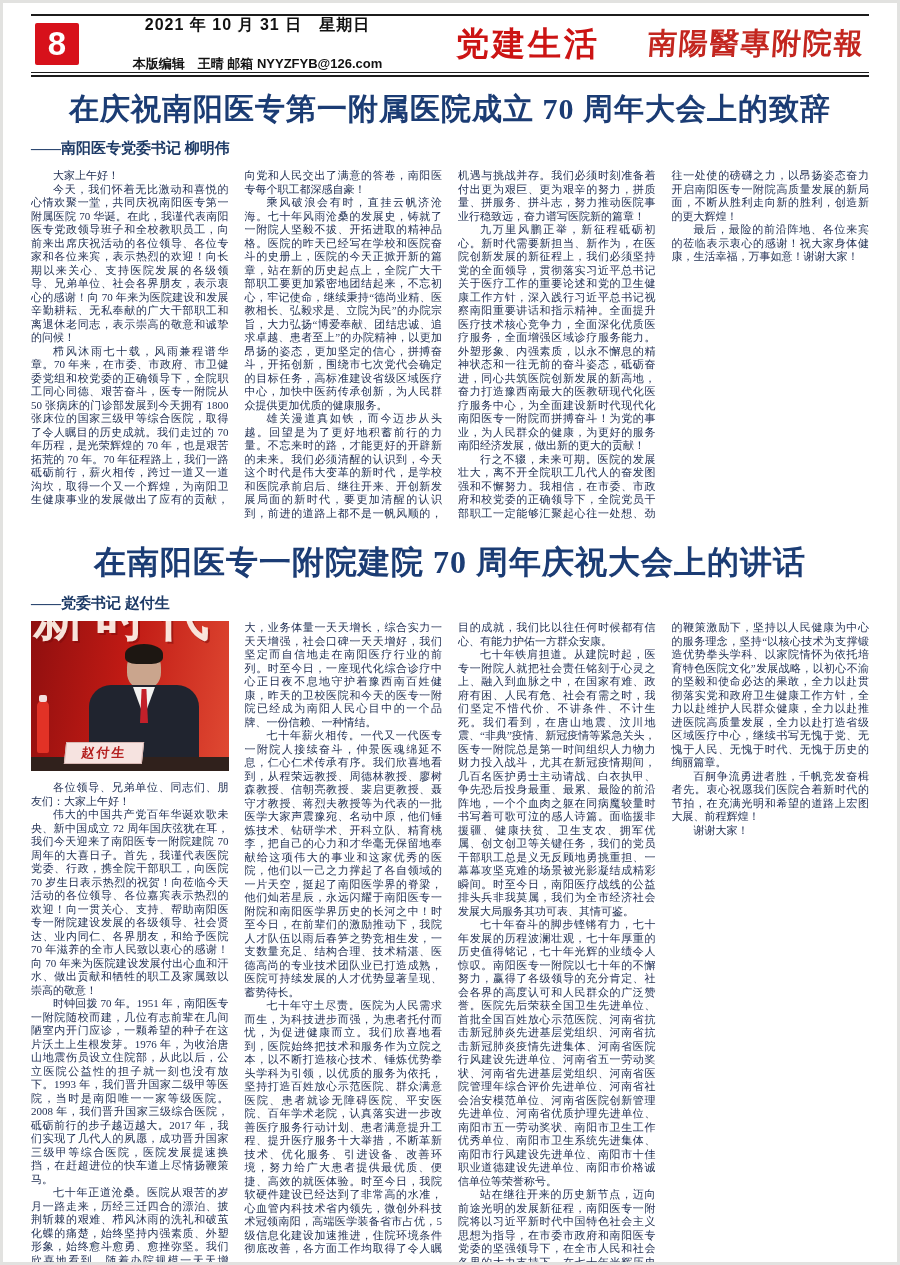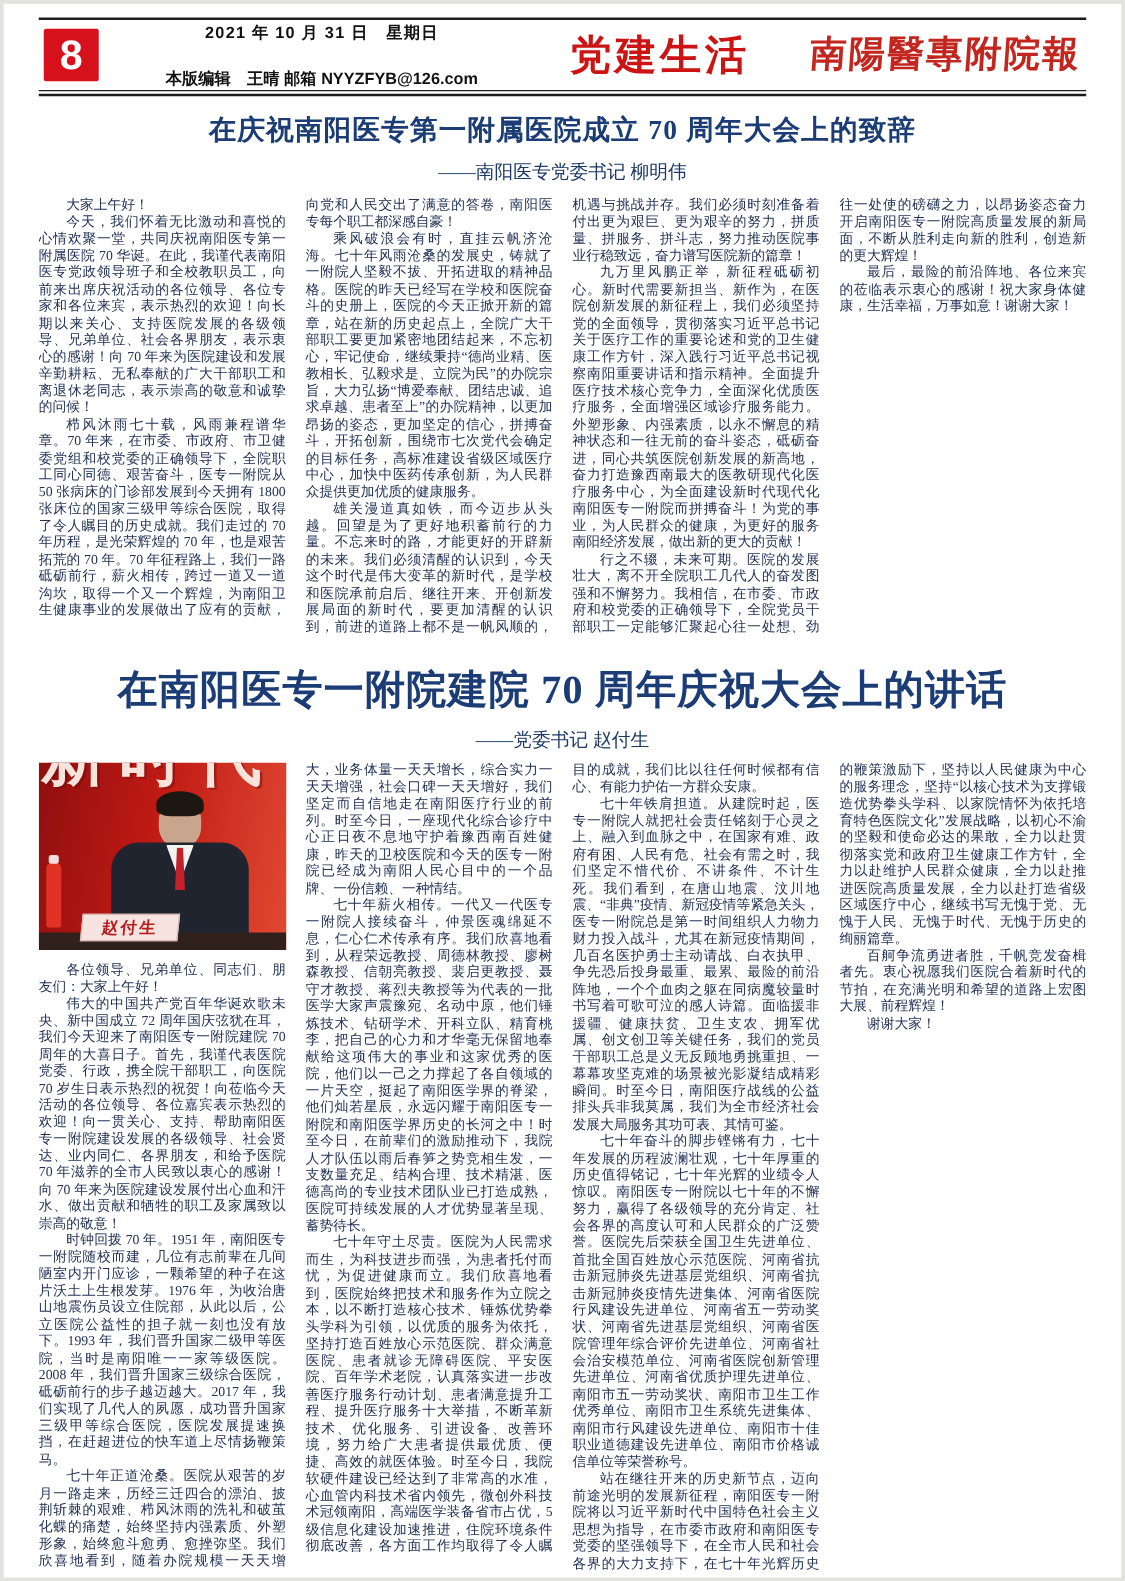--- a/index.html
+++ b/index.html
@@ -30,21 +30,21 @@
     display: flex; align-items: center; justify-content: center;
     border-radius: 2px;
     flex: 0 0 auto;
   }
   .date-block {
     flex: 1 1 auto; text-align: center;
     font-family: "Liberation Sans", sans-serif;
     font-weight: bold; color: #111;
     padding-right: 20px;
   }
-  .date-line { font-size: 13px; letter-spacing: 1px; }
+  .date-line { font-size: 16px; letter-spacing: 1px; }
   .editor-line { font-size: 13px; margin-top: 19px; }
   .section-title {
     flex: 0 0 auto;
     font-family: Liberation Sans, sans-serif;
     font-weight: bold; font-size: 33px;
     color: #cc1414; letter-spacing: 3px;
     margin-right: 48px;
   }
   .masthead {
     flex: 0 0 auto;
@@ -54,25 +54,25 @@
     transform: skewX(-4deg);
   }
   .rule-double { border-top: 1px solid #1c1c1c; border-bottom: 2px solid #1c1c1c; height: 5px; }
 
   
   .art-title {
     text-align: center; font-weight: bold;
     color: #1b3c74;
     font-family: "Liberation Serif", serif;
   }
-  .art1-title { font-size: 22px; margin-top: 12px; letter-spacing: 1px; }
+  .art1-title { font-size: 30px; margin-top: 12px; letter-spacing: 1px; }
   .art2-title { font-size: 32px; margin-top: 20px; letter-spacing: 1px; }
   .byline {
-    text-align: center; color: #1d3a66;
-    font-size: 15px; font-weight: normal;
+    color: #1d3a66;
+    font-size: 15px; font-weight: bold;
     margin-top: 9px;
   }
   .body-cols {
     margin-top: 11px;
     column-count: 4; column-gap: 16px; column-fill: auto;
     font-size: 11px; line-height: 13.5px;
     text-align: justify;
     overflow: hidden;
   }
   .body-cols p { text-indent: 2em; }

